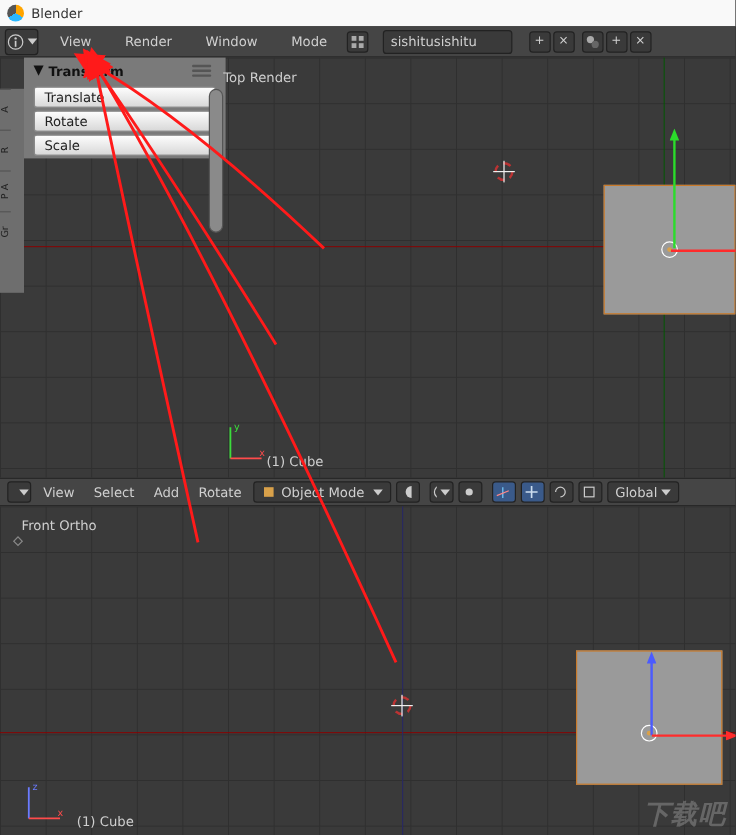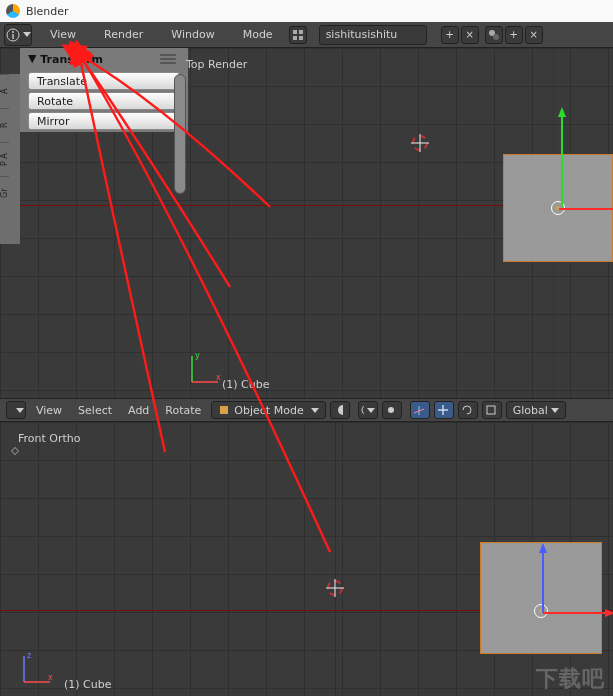--- a/index.html
+++ b/index.html
@@ -54,21 +54,21 @@
   .cursor3d{position:absolute;width:22px;height:22px;transform:translate(-50%,-50%);}
   .cursor3d .cross{position:absolute;inset:0;}
   .cursor3d .cross:before,.cursor3d .cross:after{content:"";position:absolute;background:#eee;}
   .cursor3d .cross:before{left:50%;top:2px;bottom:2px;width:1px;transform:translateX(-50%);}
   .cursor3d .cross:after{top:50%;left:2px;right:2px;height:1px;transform:translateY(-50%);}
   .cursor3d .ring{position:absolute;inset:3px;border:2px dashed #b33;border-radius:50%;}
 
   
   .annot{position:absolute;inset:0;pointer-events:none;}
 
-  .watermark{position:absolute;right:8px;bottom:6px;font-size:22px;font-weight:bold;color:rgba(220,220,220,0.28);letter-spacing:1px;}
+  .watermark{position:absolute;right:8px;bottom:6px;font-size:22px;font-weight:bold;color:rgba(220,220,220,0.28);letter-spacing:1px;font-style:italic;}
 
   .hdr-tri{width:0;height:0;border-left:4px solid transparent;border-right:4px solid transparent;border-top:5px solid #ccc;display:inline-block;margin-left:3px;}
   .left-tab-col{position:absolute;left:0;top:26px;width:20px;height:170px;background:#6e6e6e;}
   .lt{height:34px;display:flex;align-items:center;justify-content:center;font-size:8px;color:#222;writing-mode:vertical-lr;transform:rotate(180deg);border-bottom:1px solid #555;}
 </style>
 </head>
 <body>
 
 <div class="win-title">
   <span class="logo"></span>
@@ -129,21 +129,21 @@
       <div class="tpanel-head">
         <span><span style="display:inline-block;transform:translateY(-1px)">▼</span> <span>Transform</span></span>
         <span class="collapse-dots">
             <span></span>
             <span></span>
             <span></span>
           </span>
       </div>
       <div class="tool-btn">Translate</div>
       <div class="tool-btn">Rotate</div>
-      <div class="tool-btn">Mirror</div>
+      <div class="tool-btn">Scale</div>
       <div class="scrollbar"></div>
     </div>
 
     <span class="vp-label" style="left:186px;top:10px">Top Render</span>
 
     <div class="cursor3d" style="left:420px;top:95px">
       <div class="ring"></div>
         <div class="cross"></div>
     </div>
 

